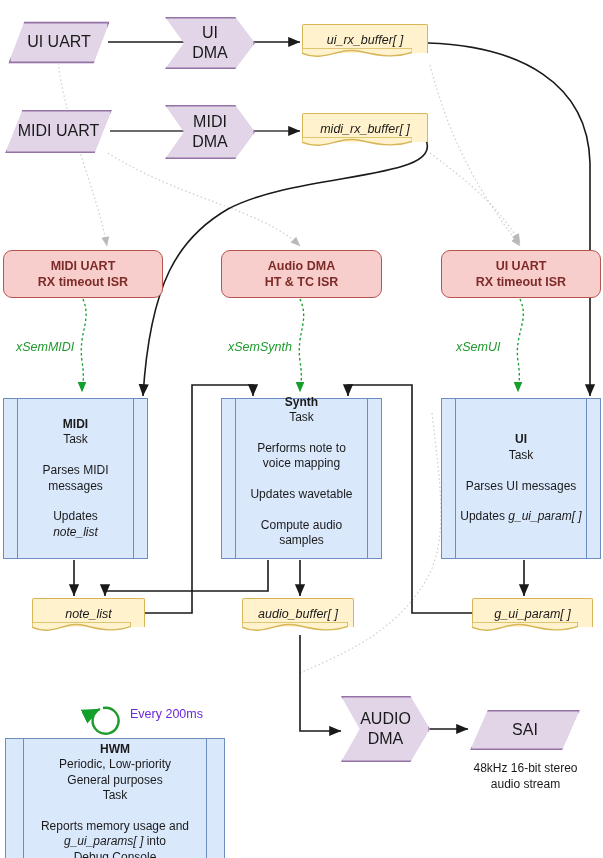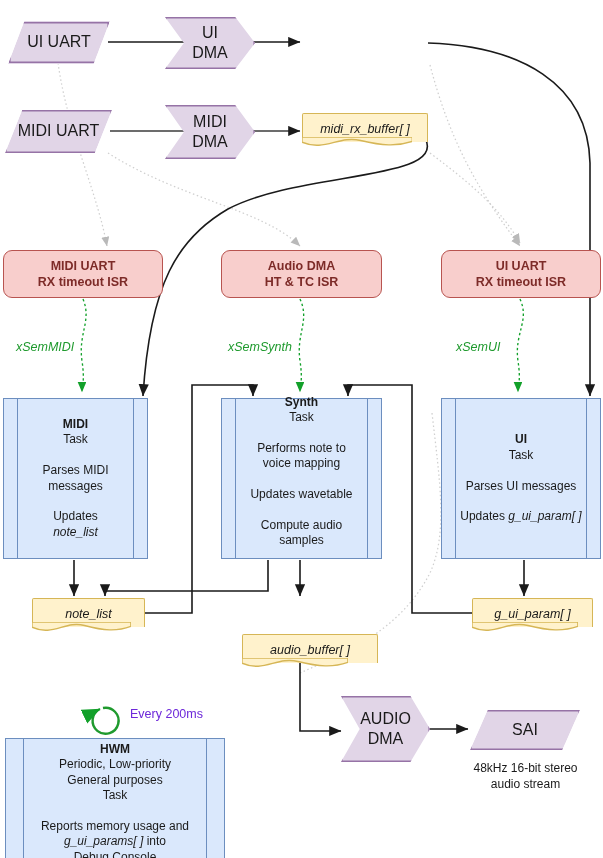--- a/index.html
+++ b/index.html
@@ -120,20 +120,27 @@
   </div>
 
   <div class="node hw hw-chev" style="left:165px;top:4px;width:90px;height:52px;">
     <div class="fillc" style="box-shadow:inset 0 0 0 1.6px #9673a6;"></div>
     <span class="lbl">
       <span>UI</span><br>
       <span>DMA</span>
     </span>
   </div>
 
+  <div class="node doc" style="left:302px;top:11px;width:126px;height:37px;">
+    <div class="fd" style="bottom:8px;"></div>
+    <svg class="wave" viewBox="0 0 126 16" preserveAspectRatio="none">
+      <path d="M0,0 L0,6 C26,17 42,-2 67,4 C92,10 108,11 126,5 L126,0 z" fill="#fff2cc" stroke="#d6b656" stroke-width="1.6"></path>
+    </svg>
+    <span class="lbl" style="margin-bottom:6px;">ui_rx_buffer[ ]</span>
+  </div>
 
   <div class="node hw hw-para" style="left:5px;top:97px;width:107px;height:43px;">
     <div class="fillp" style="box-shadow:inset 0 0 0 1.6px #9673a6;"></div>
     <span class="lbl">MIDI UART</span>
   </div>
 
   <div class="node hw hw-chev" style="left:165px;top:92px;width:90px;height:54px;">
     <div class="fillc" style="box-shadow:inset 0 0 0 1.6px #9673a6;"></div>
     <span class="lbl">
       <span>MIDI</span><br>
@@ -213,21 +220,21 @@
   </div>
 
   <div class="node doc" style="left:32px;top:585px;width:113px;height:37px;">
     <div class="fd" style="bottom:8px;"></div>
     <svg class="wave" viewBox="0 0 113 16" preserveAspectRatio="none">
       <path d="M0,0 L0,6 C24,17 38,-2 60,4 C82,10 97,11 113,5 L113,0 z" fill="#fff2cc" stroke="#d6b656" stroke-width="1.6"></path>
     </svg>
     <span class="lbl" style="margin-bottom:6px;">note_list</span>
   </div>
 
-  <div class="node doc" style="left:242px;top:585px;width:136px;height:37px;margin-top:36px;">
+  <div class="node doc" style="left:242px;top:585px;width:112px;height:37px;">
     <div class="fd" style="bottom:8px;"></div>
     <svg class="wave" viewBox="0 0 121 16" preserveAspectRatio="none">
       <path d="M0,0 L0,6 C25,17 40,-2 64,4 C88,10 104,11 121,5 L121,0 z" fill="#fff2cc" stroke="#d6b656" stroke-width="1.6"></path>
     </svg>
     <span class="lbl" style="margin-bottom:6px;">audio_buffer[ ]</span>
   </div>
 
   <div class="node doc" style="left:472px;top:585px;width:121px;height:37px;">
     <div class="fd" style="bottom:8px;"></div>
     <svg class="wave" viewBox="0 0 121 16" preserveAspectRatio="none">

